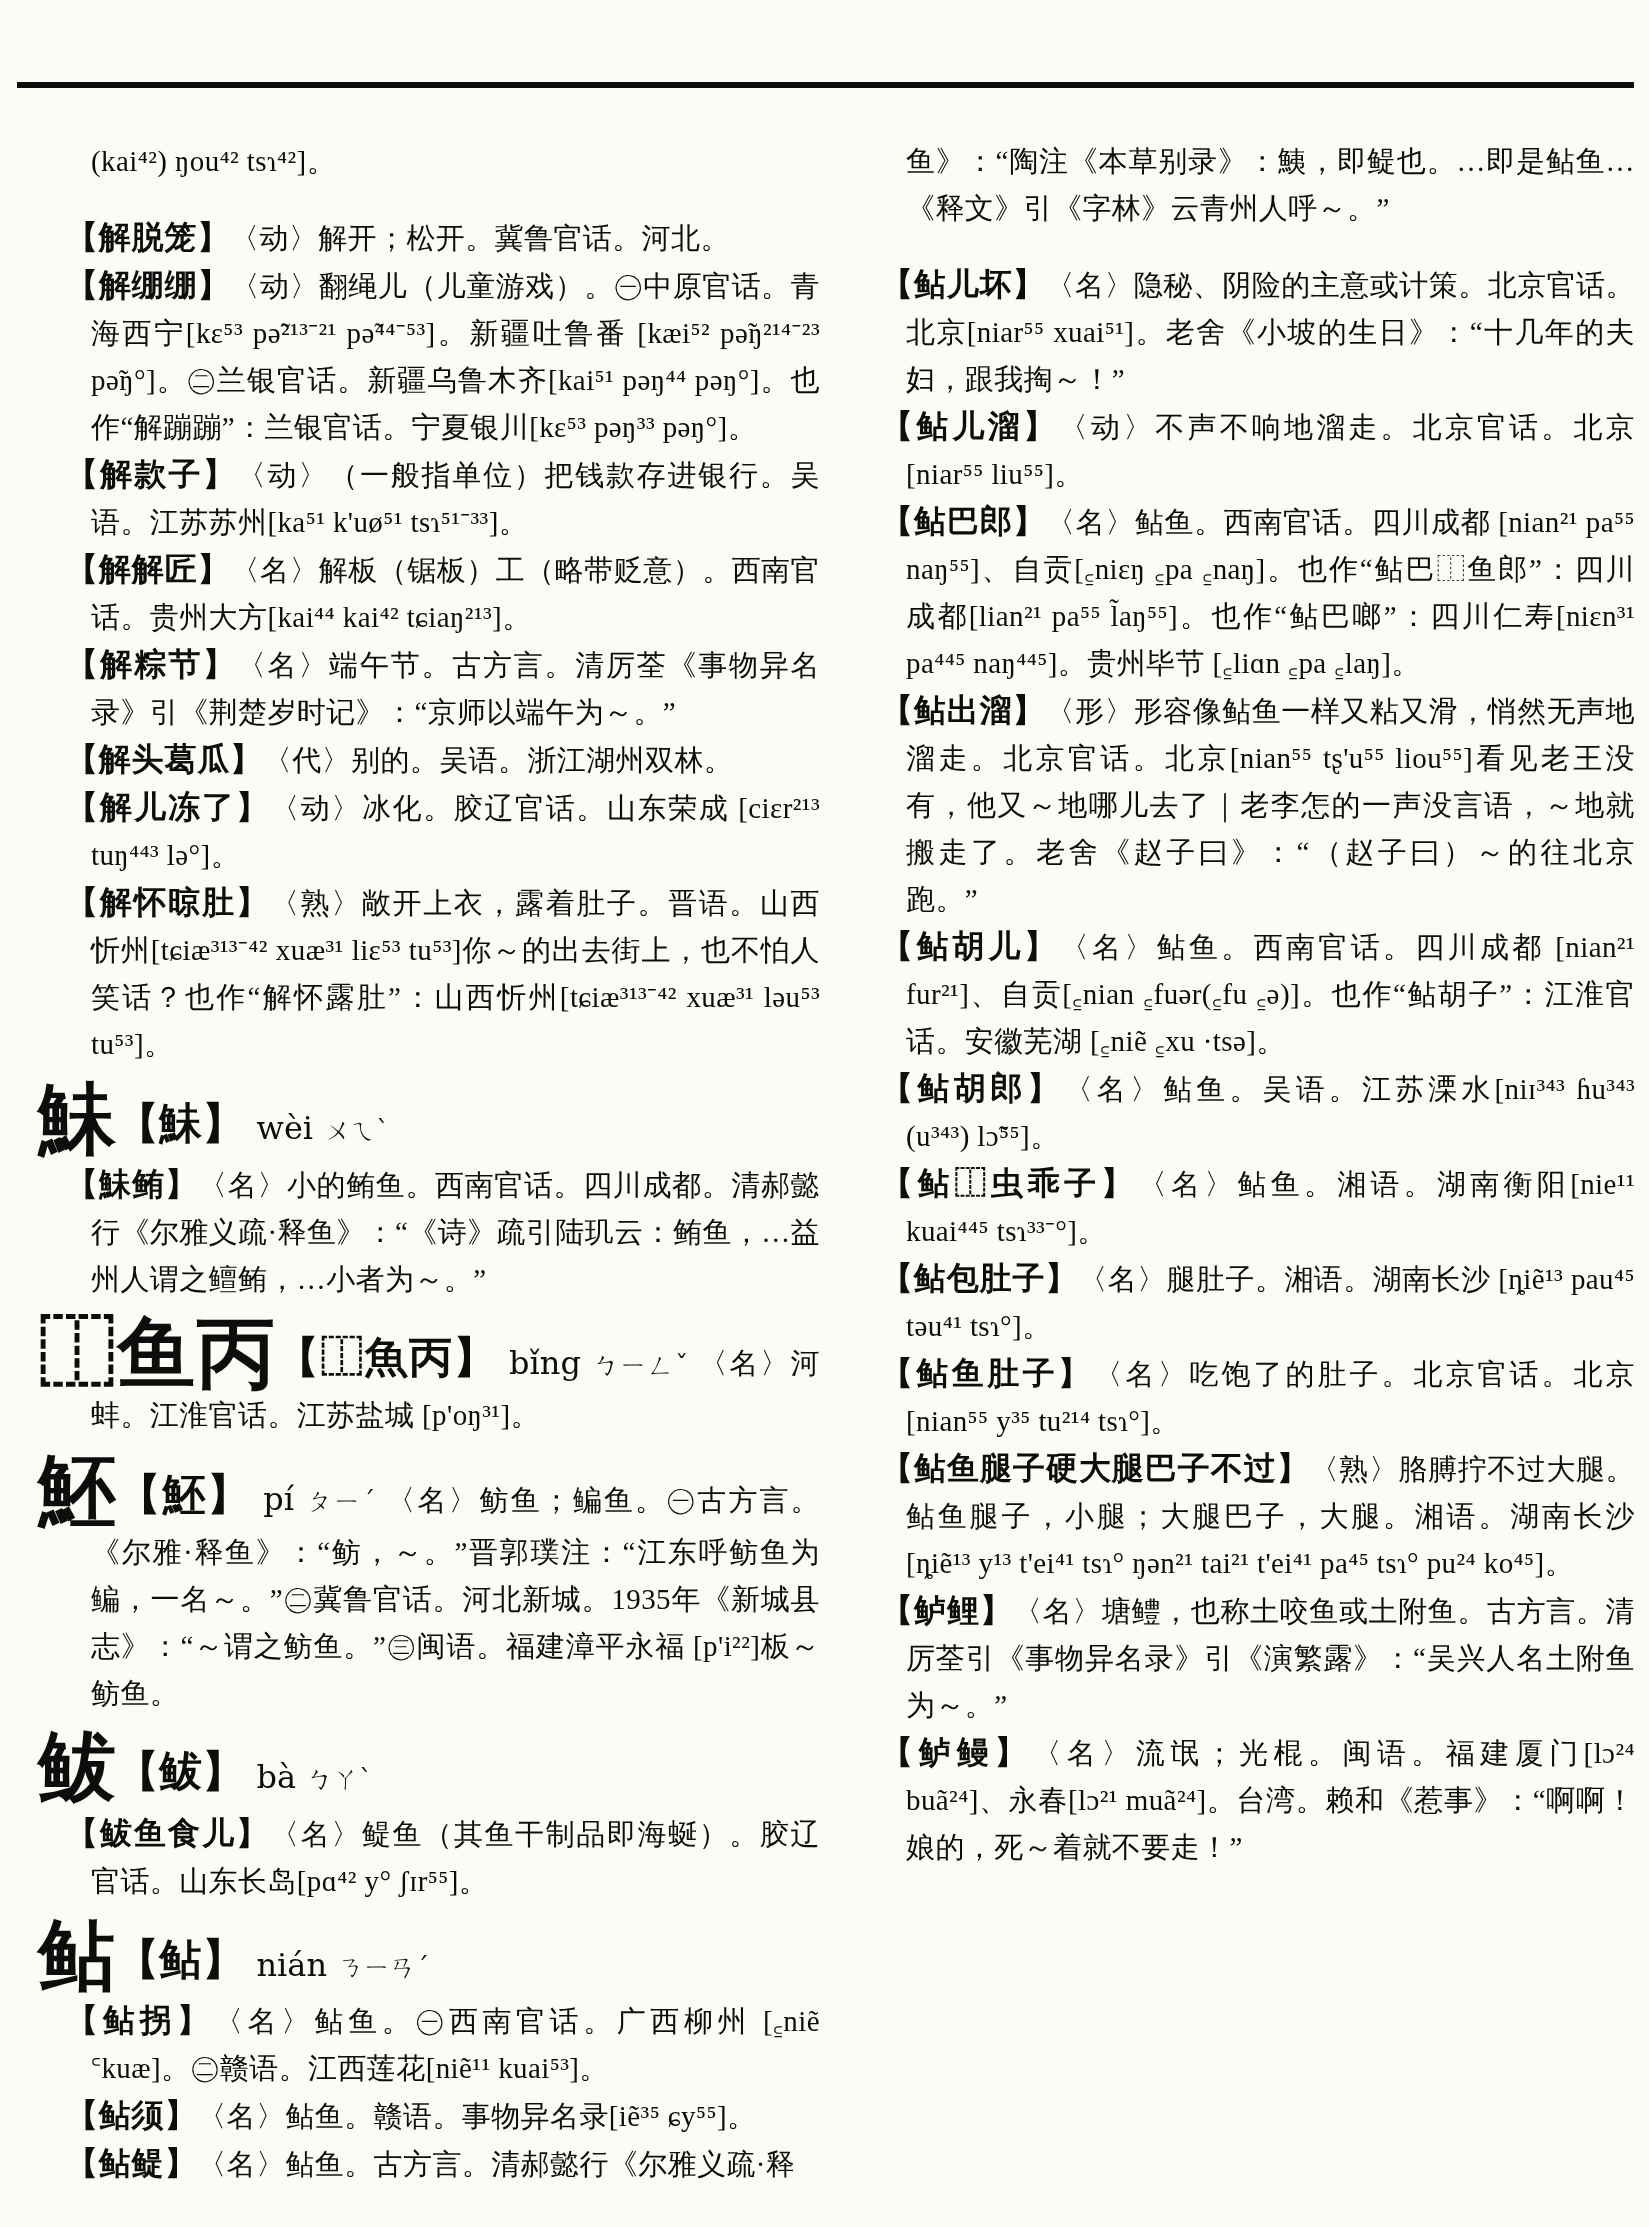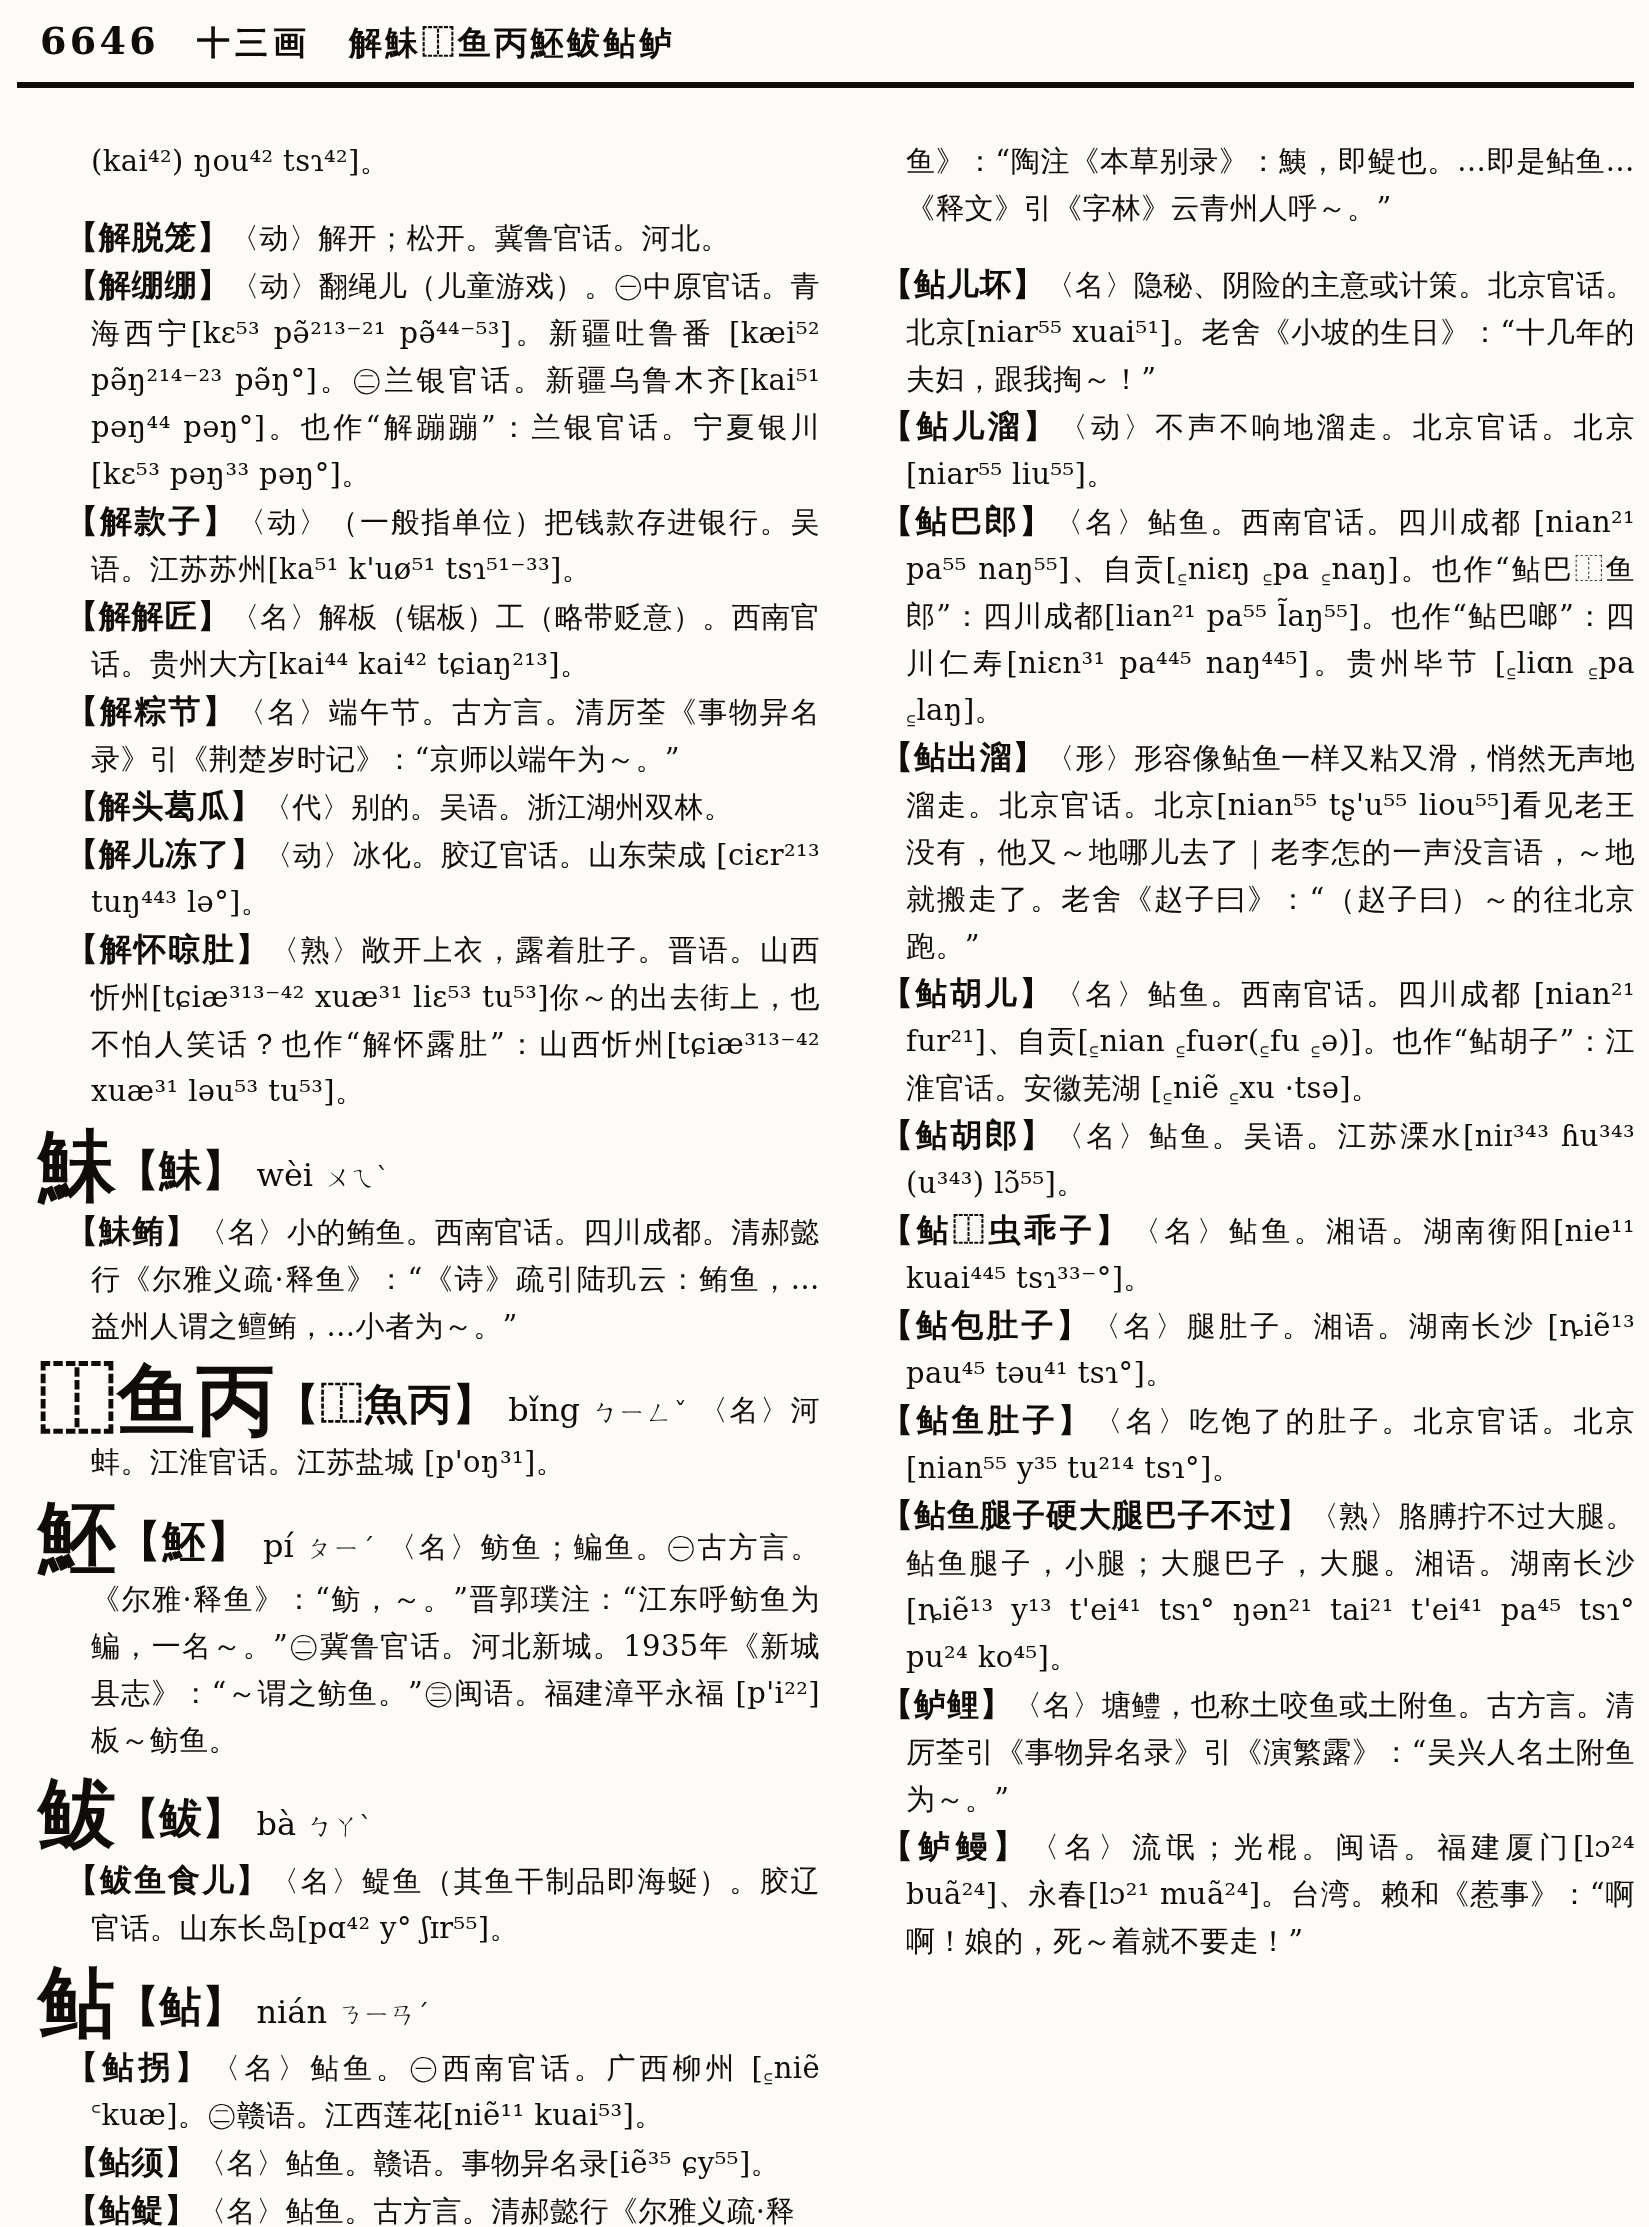--- a/index.html
+++ b/index.html
@@ -32,31 +32,26 @@
   #col-left{left:38px;}
   #col-right{left:853px;}
   .cont{padding-left:53px;}
   .entry{padding-left:53px;text-indent:-53px;margin:0;}
   .entry .hw{font-weight:bold;font-size:32px;letter-spacing:0.8px;margin-left:28px;}
   .charhead{padding-left:53px;text-indent:-53px;margin:11.5px 0 3.3px 0;}
   .charhead .big{font-size:78px;font-weight:bold;line-height:1;vertical-align:-6.6px;}
   .charhead .trad{font-size:43px;font-weight:bold;vertical-align:1.6px;}
   .charhead .pinyin{font-size:32px;margin-left:11.5px;}
   .charhead .bopo{font-size:25.6px;margin-left:11.5px;}
-  .ipa{letter-spacing:0.4px;}
+  .ipa{letter-spacing:0.4px;font-family:Liberation Serif, serif;}
 </style>
 </head>
 <body>
 
 <div class="page">
-  <header class="page-header">
-    <span class="page-number">6646</span>
-    <span class="stroke-section">十三画</span>
-    <span class="header-characters">解鮇⿰鱼丙魾鲅鲇鲈</span>
-  </header>
   <div class="header-rule"></div>
   <main>
     <section class="col" id="col-left">
         <p class="cont"><span class="ipa">(kai⁴²) ŋou⁴² tsɿ⁴²]。</span></p>
         <p class="entry"><span class="hw">【解脱笼】</span><span class="ipa">〈动〉解开；松开。冀鲁官话。河北。</span></p>
         <p class="entry"><span class="hw">【解绷绷】</span><span class="ipa">〈动〉翻绳儿（儿童游戏）。㊀中原官话。青海西宁[kɛ⁵³ pə̃²¹³⁻²¹ pə̃⁴⁴⁻⁵³]。新疆吐鲁番 [kæi⁵² pə̃ŋ²¹⁴⁻²³ pə̃ŋ°]。㊁兰银官话。新疆乌鲁木齐[kai⁵¹ pəŋ⁴⁴ pəŋ°]。也作“解蹦蹦”：兰银官话。宁夏银川[kɛ⁵³ pəŋ³³ pəŋ°]。</span></p>
         <p class="entry"><span class="hw">【解款子】</span><span class="ipa">〈动〉（一般指单位）把钱款存进银行。吴语。江苏苏州[ka⁵¹ k'uø⁵¹ tsɿ⁵¹⁻³³]。</span></p>
         <p class="entry"><span class="hw">【解解匠】</span><span class="ipa">〈名〉解板（锯板）工（略带贬意）。西南官话。贵州大方[kai⁴⁴ kai⁴² tɕiaŋ²¹³]。</span></p>
         <p class="entry"><span class="hw">【解粽节】</span><span class="ipa">〈名〉端午节。古方言。清厉荃《事物异名录》引《荆楚岁时记》：“京师以端午为～。”</span></p>
         <p class="entry"><span class="hw">【解头葛瓜】</span><span class="ipa">〈代〉别的。吴语。浙江湖州双林。</span></p>

